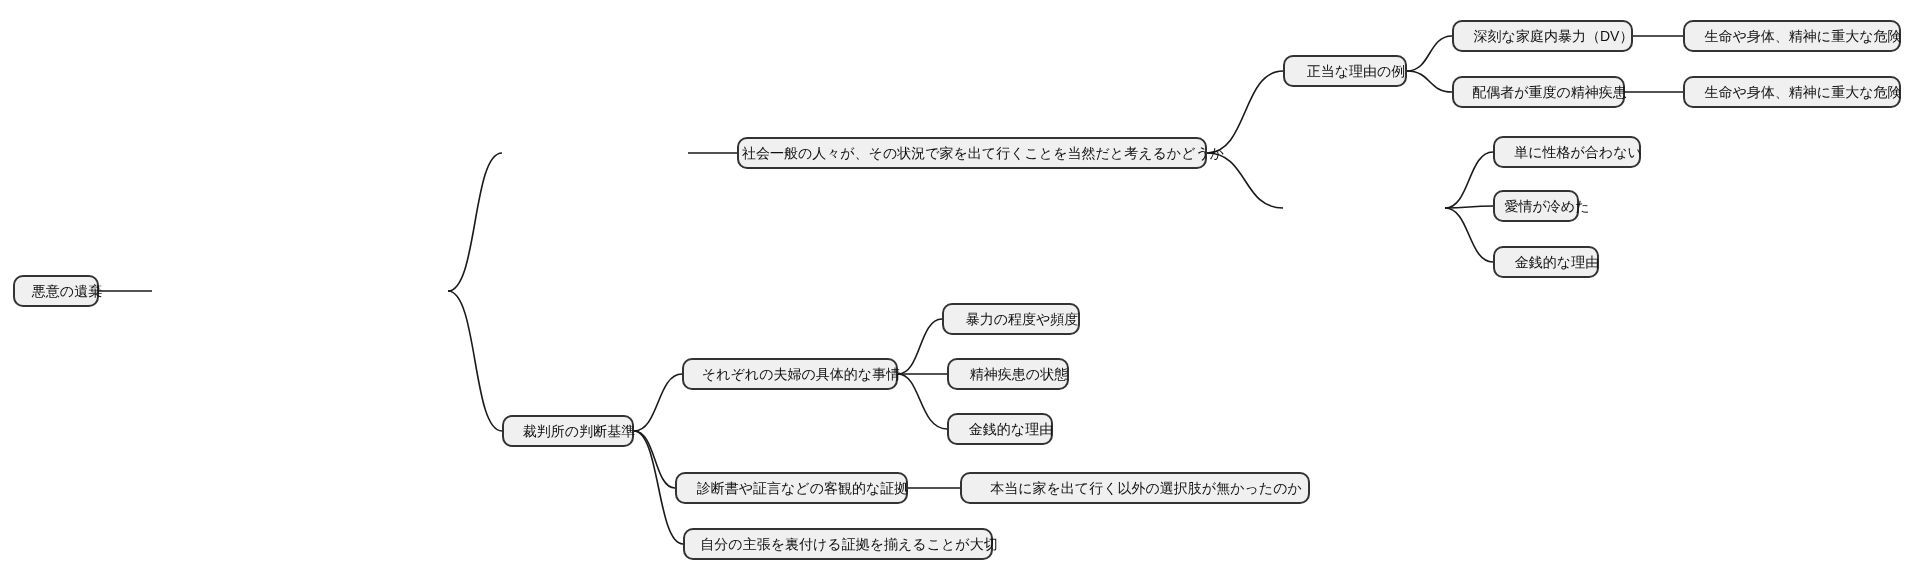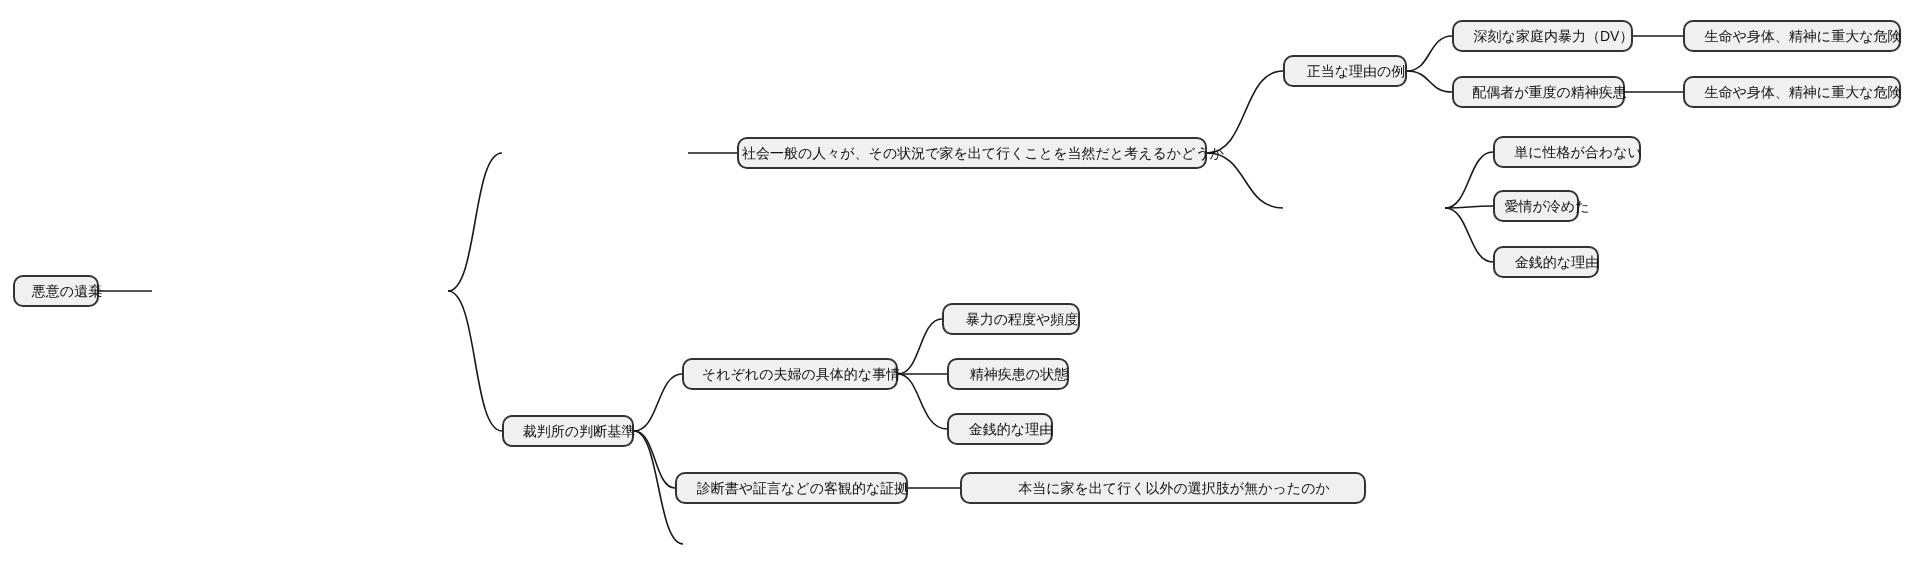--- a/index.html
+++ b/index.html
@@ -106,16 +106,17 @@
   <div class="node" style="left:682px;top:358px;width:216px">それぞれの夫婦の具体的な事情</div>
 
   <div class="node" style="left:942px;top:303px;width:138px">暴力の程度や頻度</div>
 
   <div class="node" style="left:947px;top:358px;width:122px">精神疾患の状態</div>
 
   <div class="node" style="left:947px;top:413px;width:106px">金銭的な理由</div>
 
   <div class="node" style="left:675px;top:472px;width:233px">診断書や証言などの客観的な証拠</div>
 
-  <div class="node" style="left:960px;top:472px;width:406px">本当に家を出て行く以外の選択肢が無かったのか</div>
+  <div class="node" style="left:960px;top:472px;width:350px">本当に家を出て行く以外の選択肢が無かったのか</div>
 
+  <div class="node" style="left:683px;top:528px;width:310px">自分の主張を裏付ける証拠を揃えることが大切</div>
 
 </div>
 
 </body></html>

